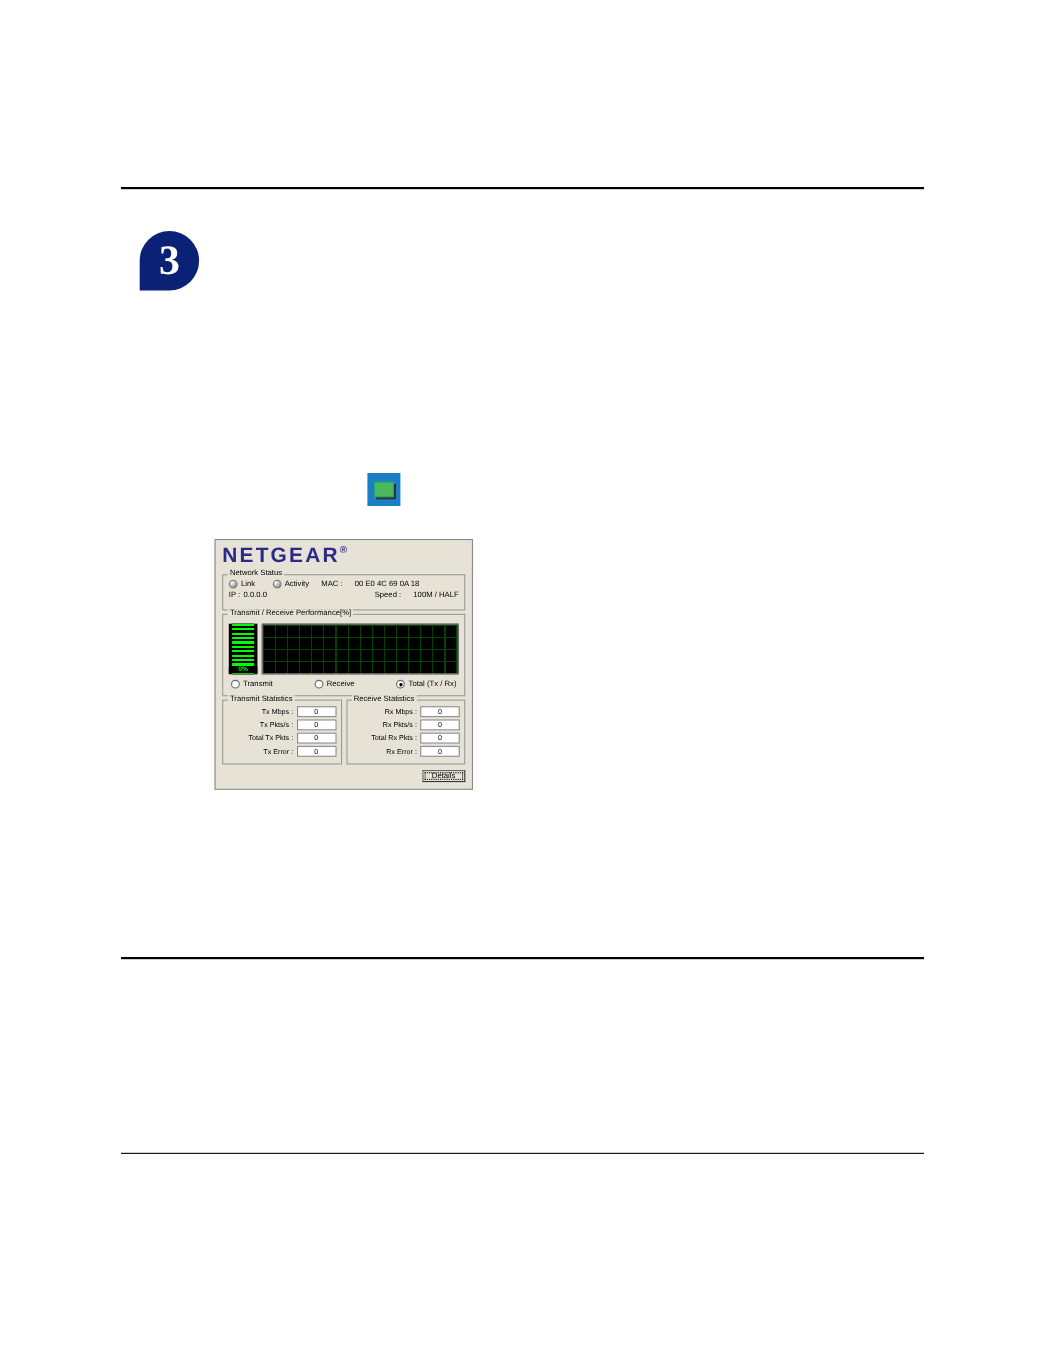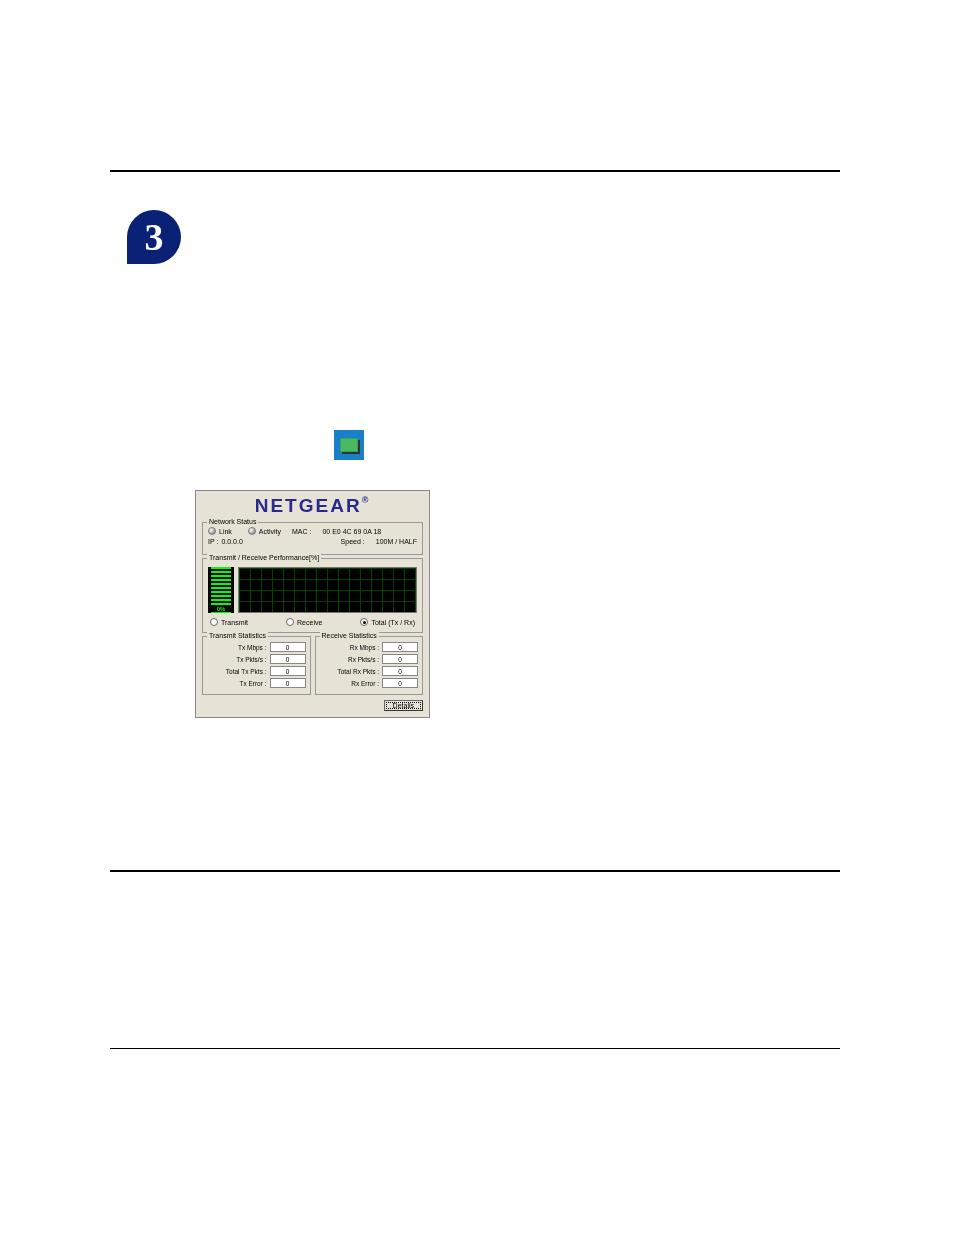--- a/index.html
+++ b/index.html
@@ -67,21 +67,20 @@
     color: #000;
     padding: 4px 6px 6px 6px;
   }
   .brand {
     font-family: Arial, sans-serif;
     font-size: 19px;
     font-weight: 900;
     letter-spacing: 2px;
     color: #2a2a8a;
     padding: 0 0 2px 0;
-    text-align: center;
   }
   .brand sup { font-size: 9px; vertical-align: top; }
   .fieldset {
     border: 1px solid #999;
     padding: 4px 5px 6px 5px;
     margin-top: 3px;
     position: relative;
   }
   .fieldset-label {
     position: absolute;

